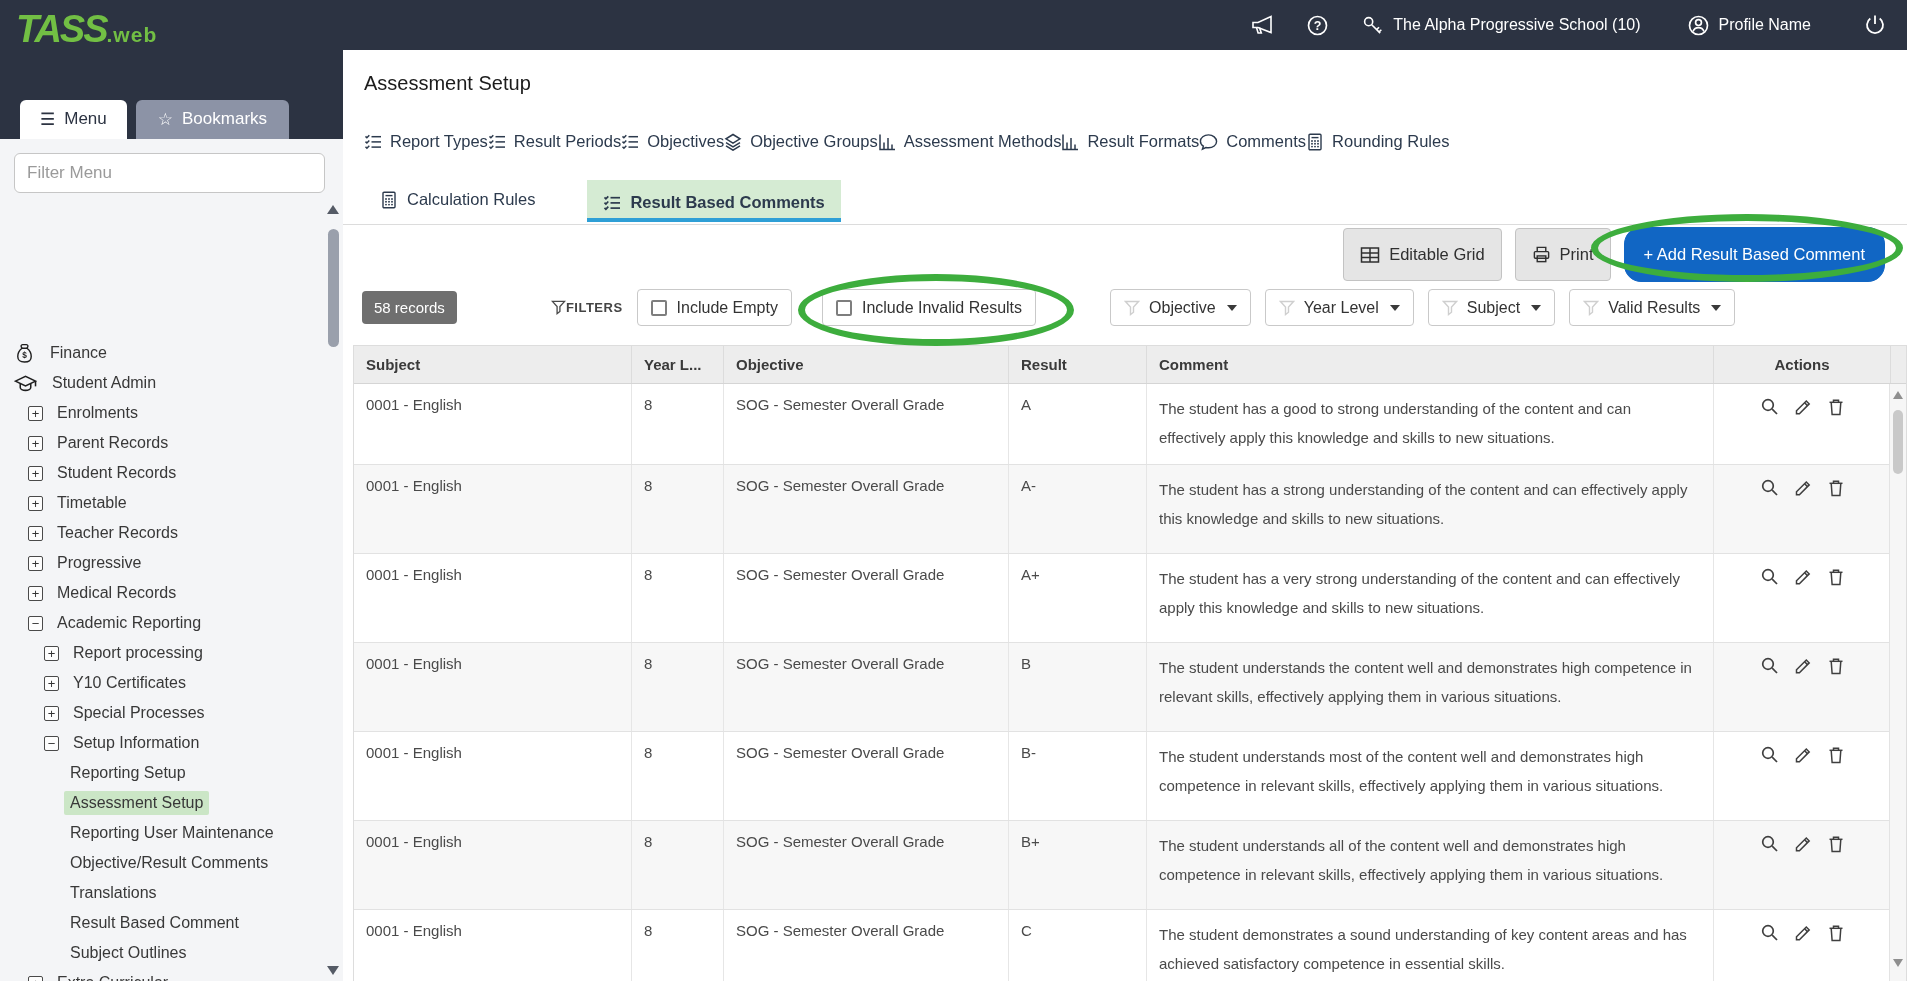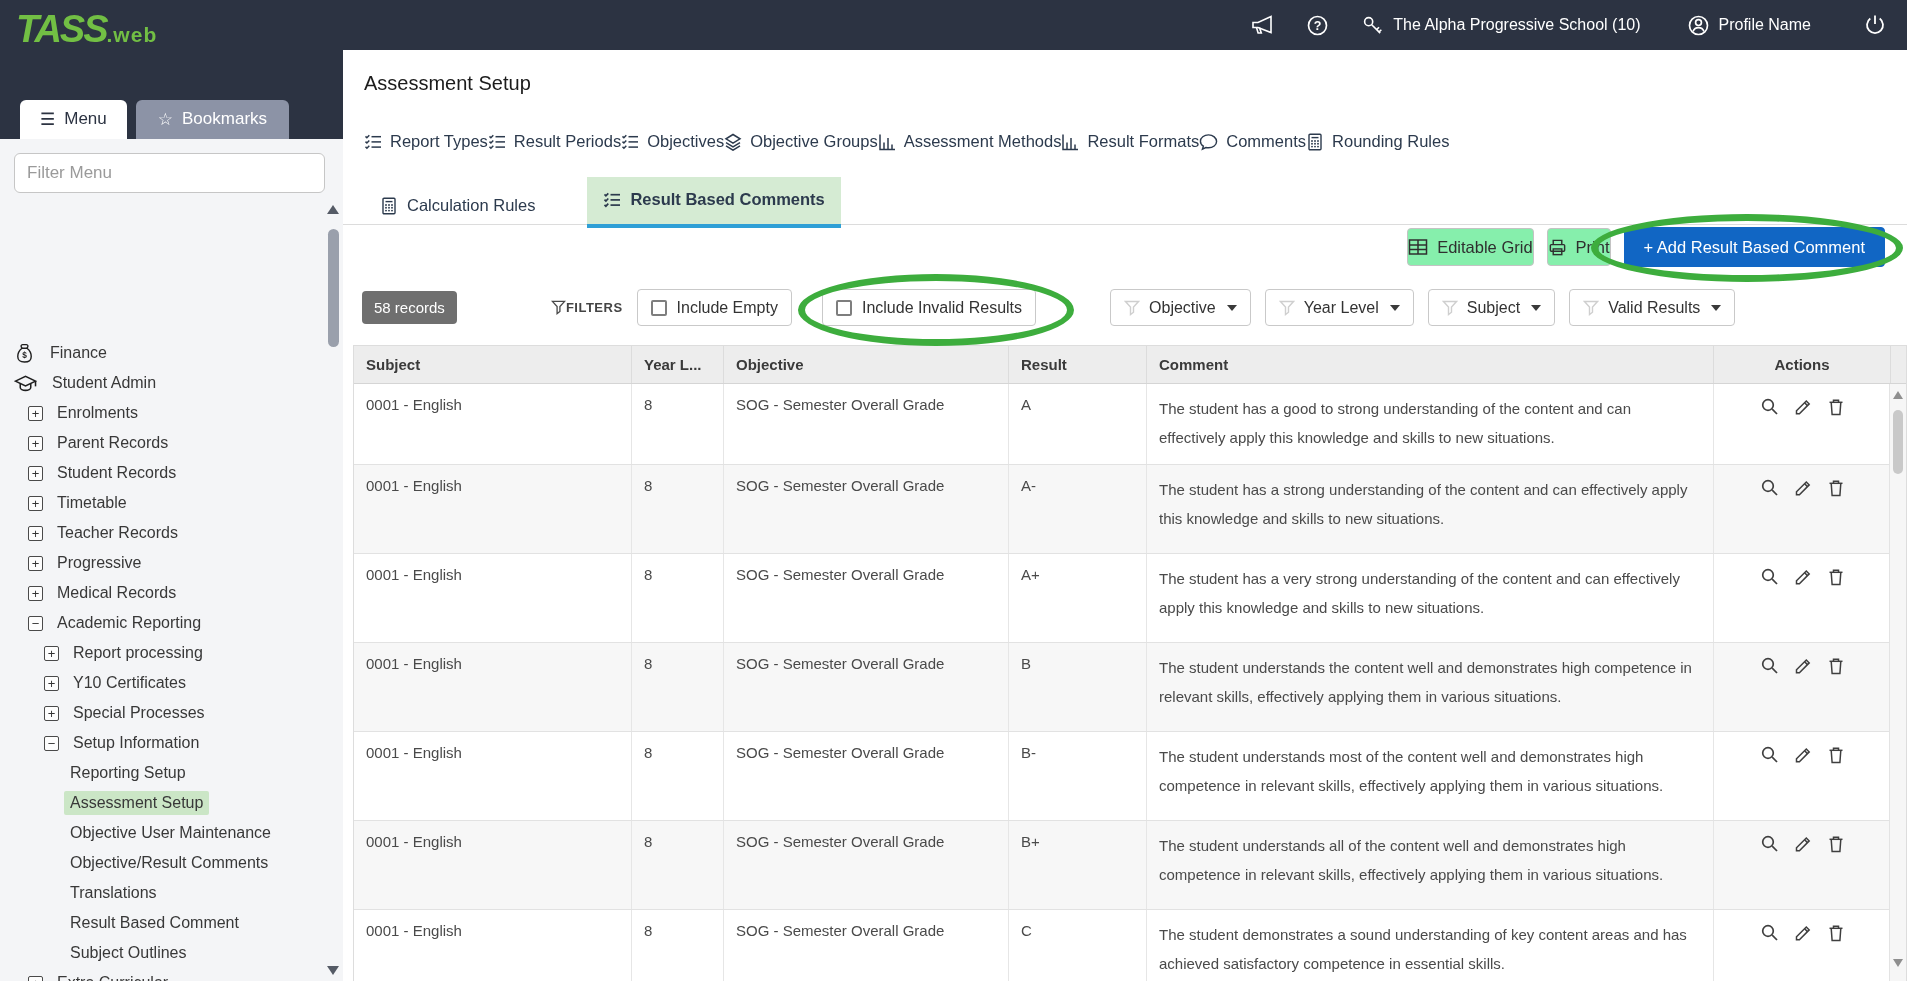--- a/index.html
+++ b/index.html
@@ -45,25 +45,25 @@
 
   
   .main { position:absolute; left:343px; top:50px; right:0; bottom:0; background:#fff; }
   .page-title { position:absolute; left:21px; top:22px; font-size:20px; color:#1c1c1c; }
 
   .tabs1 { position:absolute; left:21px; top:82px; display:flex; align-items:center; }
   .tab { display:flex; align-items:center; gap:8px; font-size:16.5px; color:#2c3a4d; cursor:pointer; white-space:nowrap; }
   .tabs-divider { position:absolute; left:0; right:0; top:174px; border-top:1px solid #dcdcdc; }
   .tabs2 { position:absolute; left:21px; top:127px; display:flex; gap:36px; align-items:flex-end; }
   .tab2 { display:flex; align-items:center; gap:9px; font-size:16.5px; color:#2c3a4d; padding:13px 16px; cursor:pointer; white-space:nowrap; }
-  .tab2.active { background:var(--active-tab-bg,#d5ebd3); border-bottom:4px solid var(--active-tab-underline,#2e9fd6); font-weight:bold; padding-bottom:15px; }
+  .tab2.active { background:var(--active-tab-bg,#d5ebd3); border-bottom:4px solid var(--active-tab-underline,#2e9fd6); font-weight:bold; padding-bottom:6px; }
 
   .toolbar { position:absolute; right:22px; top:178px; display:flex; gap:13px; }
-  .btn { display:flex; align-items:center; gap:9px; height:38px; padding:0 0; background:#86efac; border:1px solid #c3c3c3; border-radius:4px; font-size:16.5px; color:#2f2f2f; cursor:pointer; white-space:nowrap; }
-  .btn.primary { background:var(--primary-button,#1166c4); border-color:var(--primary-button,#1166c4); color:#fff; height:40px; margin-top:-1px; padding:0 19px; }
+  .btn { display:flex; align-items:center; gap:9px; height:53px; padding:0 16px; background:#e5e5e5; border:1px solid #c3c3c3; border-radius:4px; font-size:16.5px; color:#2f2f2f; cursor:pointer; white-space:nowrap; }
+  .btn.primary { background:var(--primary-button,#1166c4); border-color:var(--primary-button,#1166c4); color:#fff; height:55px; margin-top:-1px; padding:0 19px;border-radius:17px; }
 
   .filterbar { position:absolute; left:19px; top:239px; display:flex; gap:14px; align-items:center; }
   .records-badge { background:#6f6f6f; color:#fff; font-size:15px; padding:8px 12px; border-radius:4px; white-space:nowrap; }
   .filters-label { display:flex; align-items:center; font-size:13px; font-weight:bold; letter-spacing:.5px; color:#444; margin-left:80px; }
   .chk-btn { display:flex; align-items:center; gap:10px; background:#fff; border:1px solid #c9c9c9; border-radius:4px; height:37px; padding:0 13px; font-size:16px; color:#333; cursor:pointer; white-space:nowrap; }
   .chk-box { width:16px; height:16px; border:2px solid #7e7e7e; border-radius:2px; background:#fff; flex:none; }
   .chk-btn.second { margin-left:16px; }
   .dd-btn { display:flex; align-items:center; gap:9px; background:#fff; border:1px solid #c9c9c9; border-radius:4px; height:37px; padding:0 13px; font-size:16px; color:#333; cursor:pointer; white-space:nowrap; }
   .dd-btn.first { margin-left:60px; }
   .caret { width:0; height:0; border-left:5px solid transparent; border-right:5px solid transparent; border-top:6px solid #3a3a3a; margin-left:2px; }
@@ -249,21 +249,21 @@
         <div class="nav-item">
           <span class="lvl3" style="flex: 0 0 auto;"></span>
           <span class="nav-label">Reporting Setup</span>
         </div>
         <div class="nav-item">
           <span class="lvl3" style="flex: 0 0 auto;"></span>
           <span class="nav-label active">Assessment Setup</span>
         </div>
         <div class="nav-item">
           <span class="lvl3" style="flex: 0 0 auto;"></span>
-          <span class="nav-label">Objective User Maintenance</span>
+          <span class="nav-label">Reporting User Maintenance</span>
         </div>
         <div class="nav-item">
           <span class="lvl3" style="flex: 0 0 auto;"></span>
           <span class="nav-label">Objective/Result Comments</span>
         </div>
         <div class="nav-item">
           <span class="lvl3" style="flex: 0 0 auto;"></span>
           <span class="nav-label">Translations</span>
         </div>
         <div class="nav-item">

